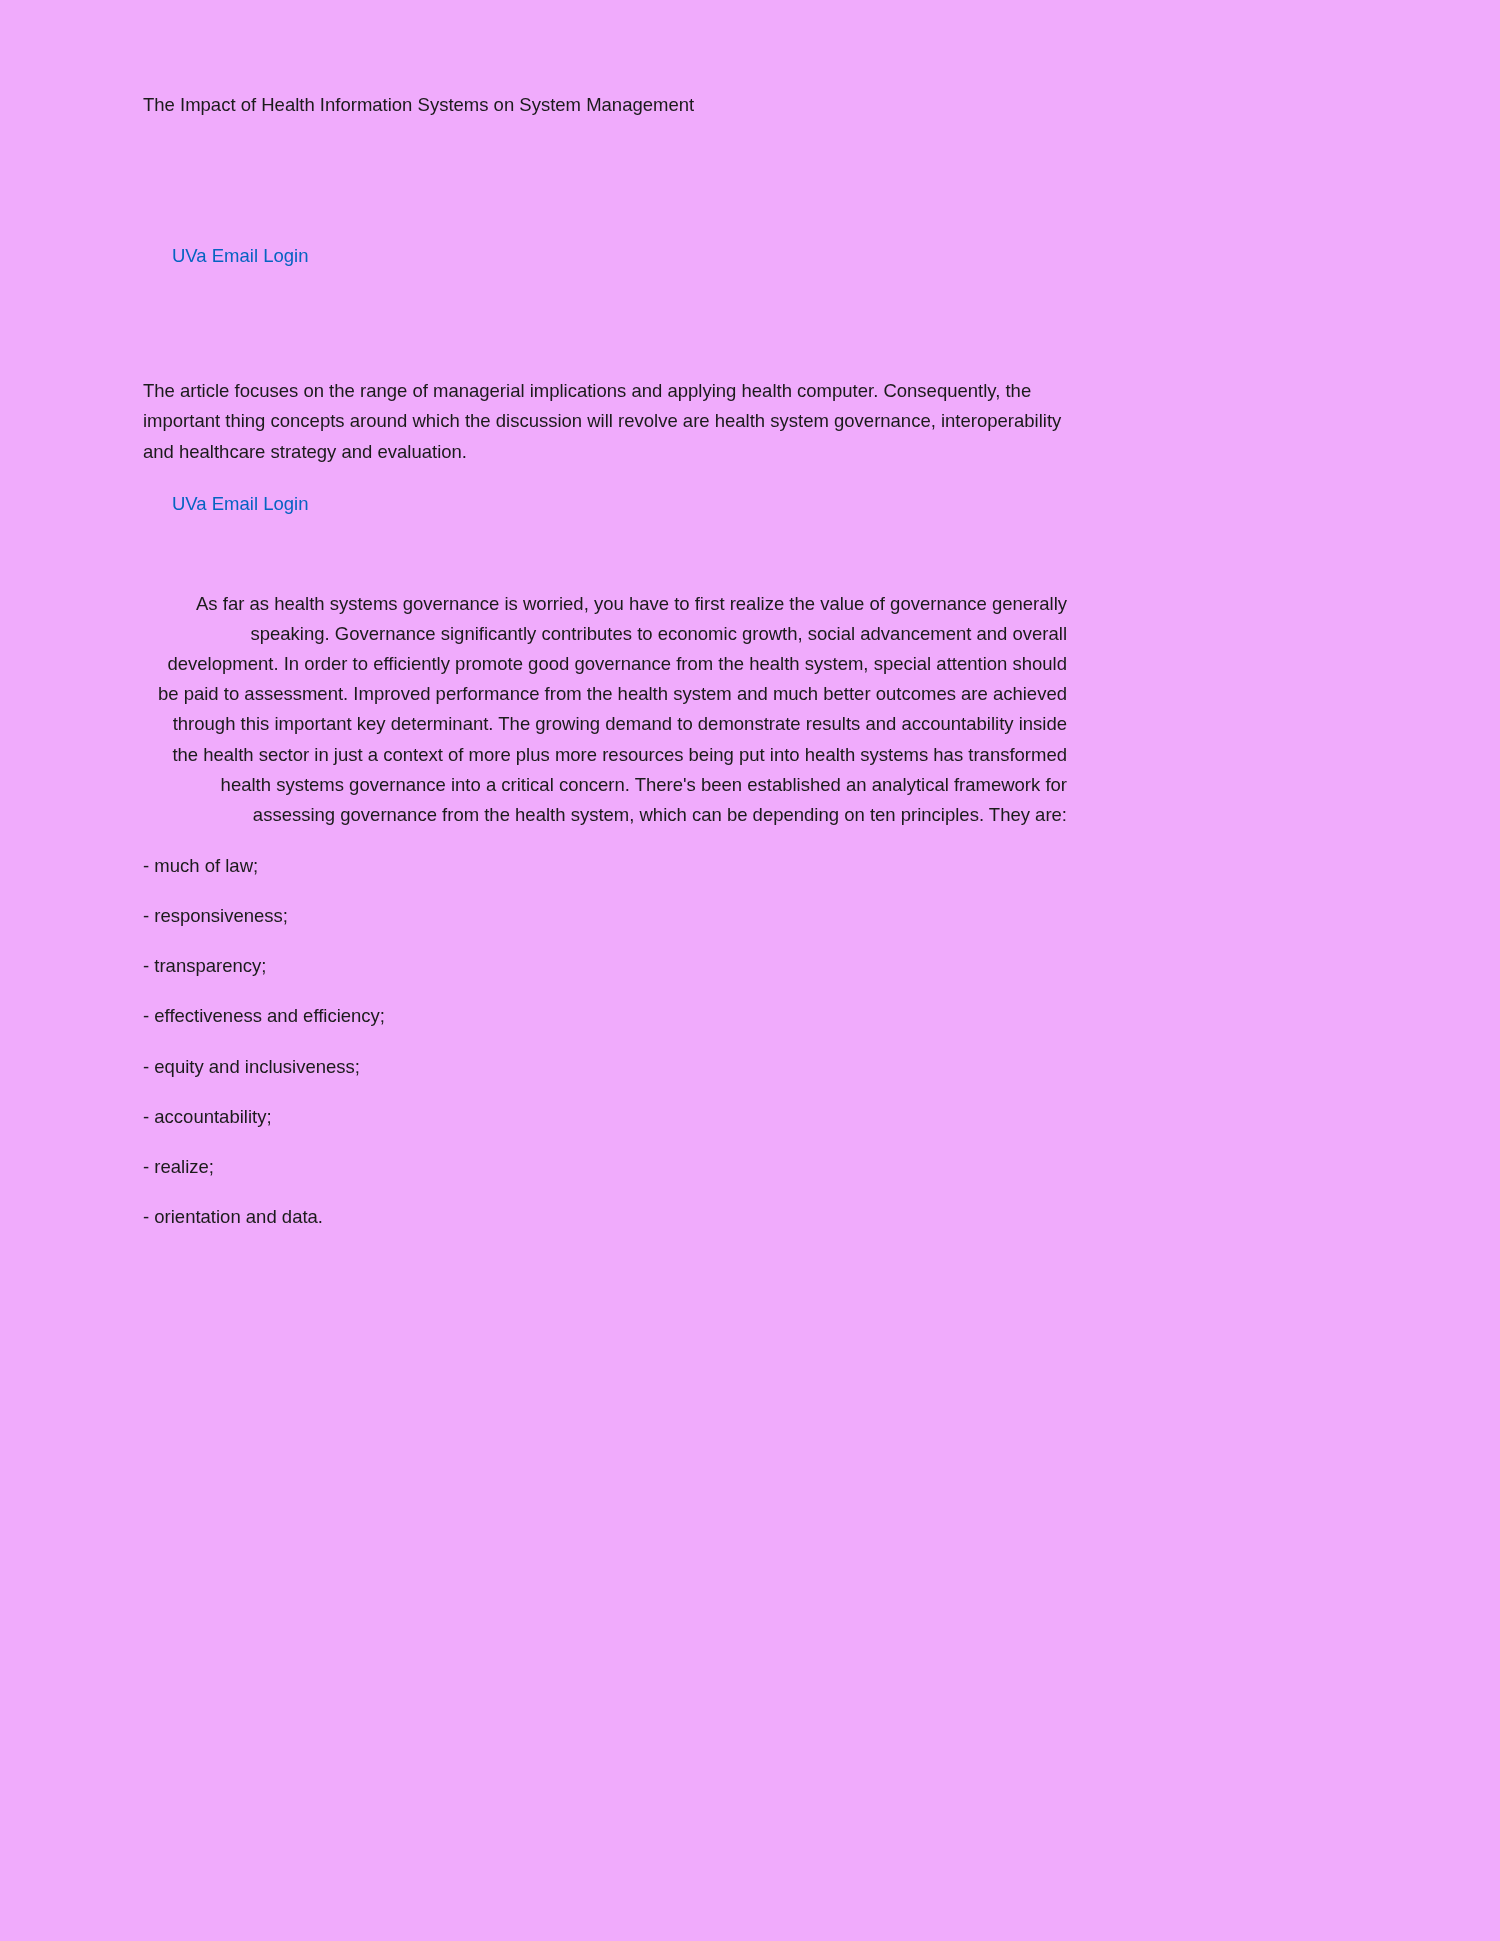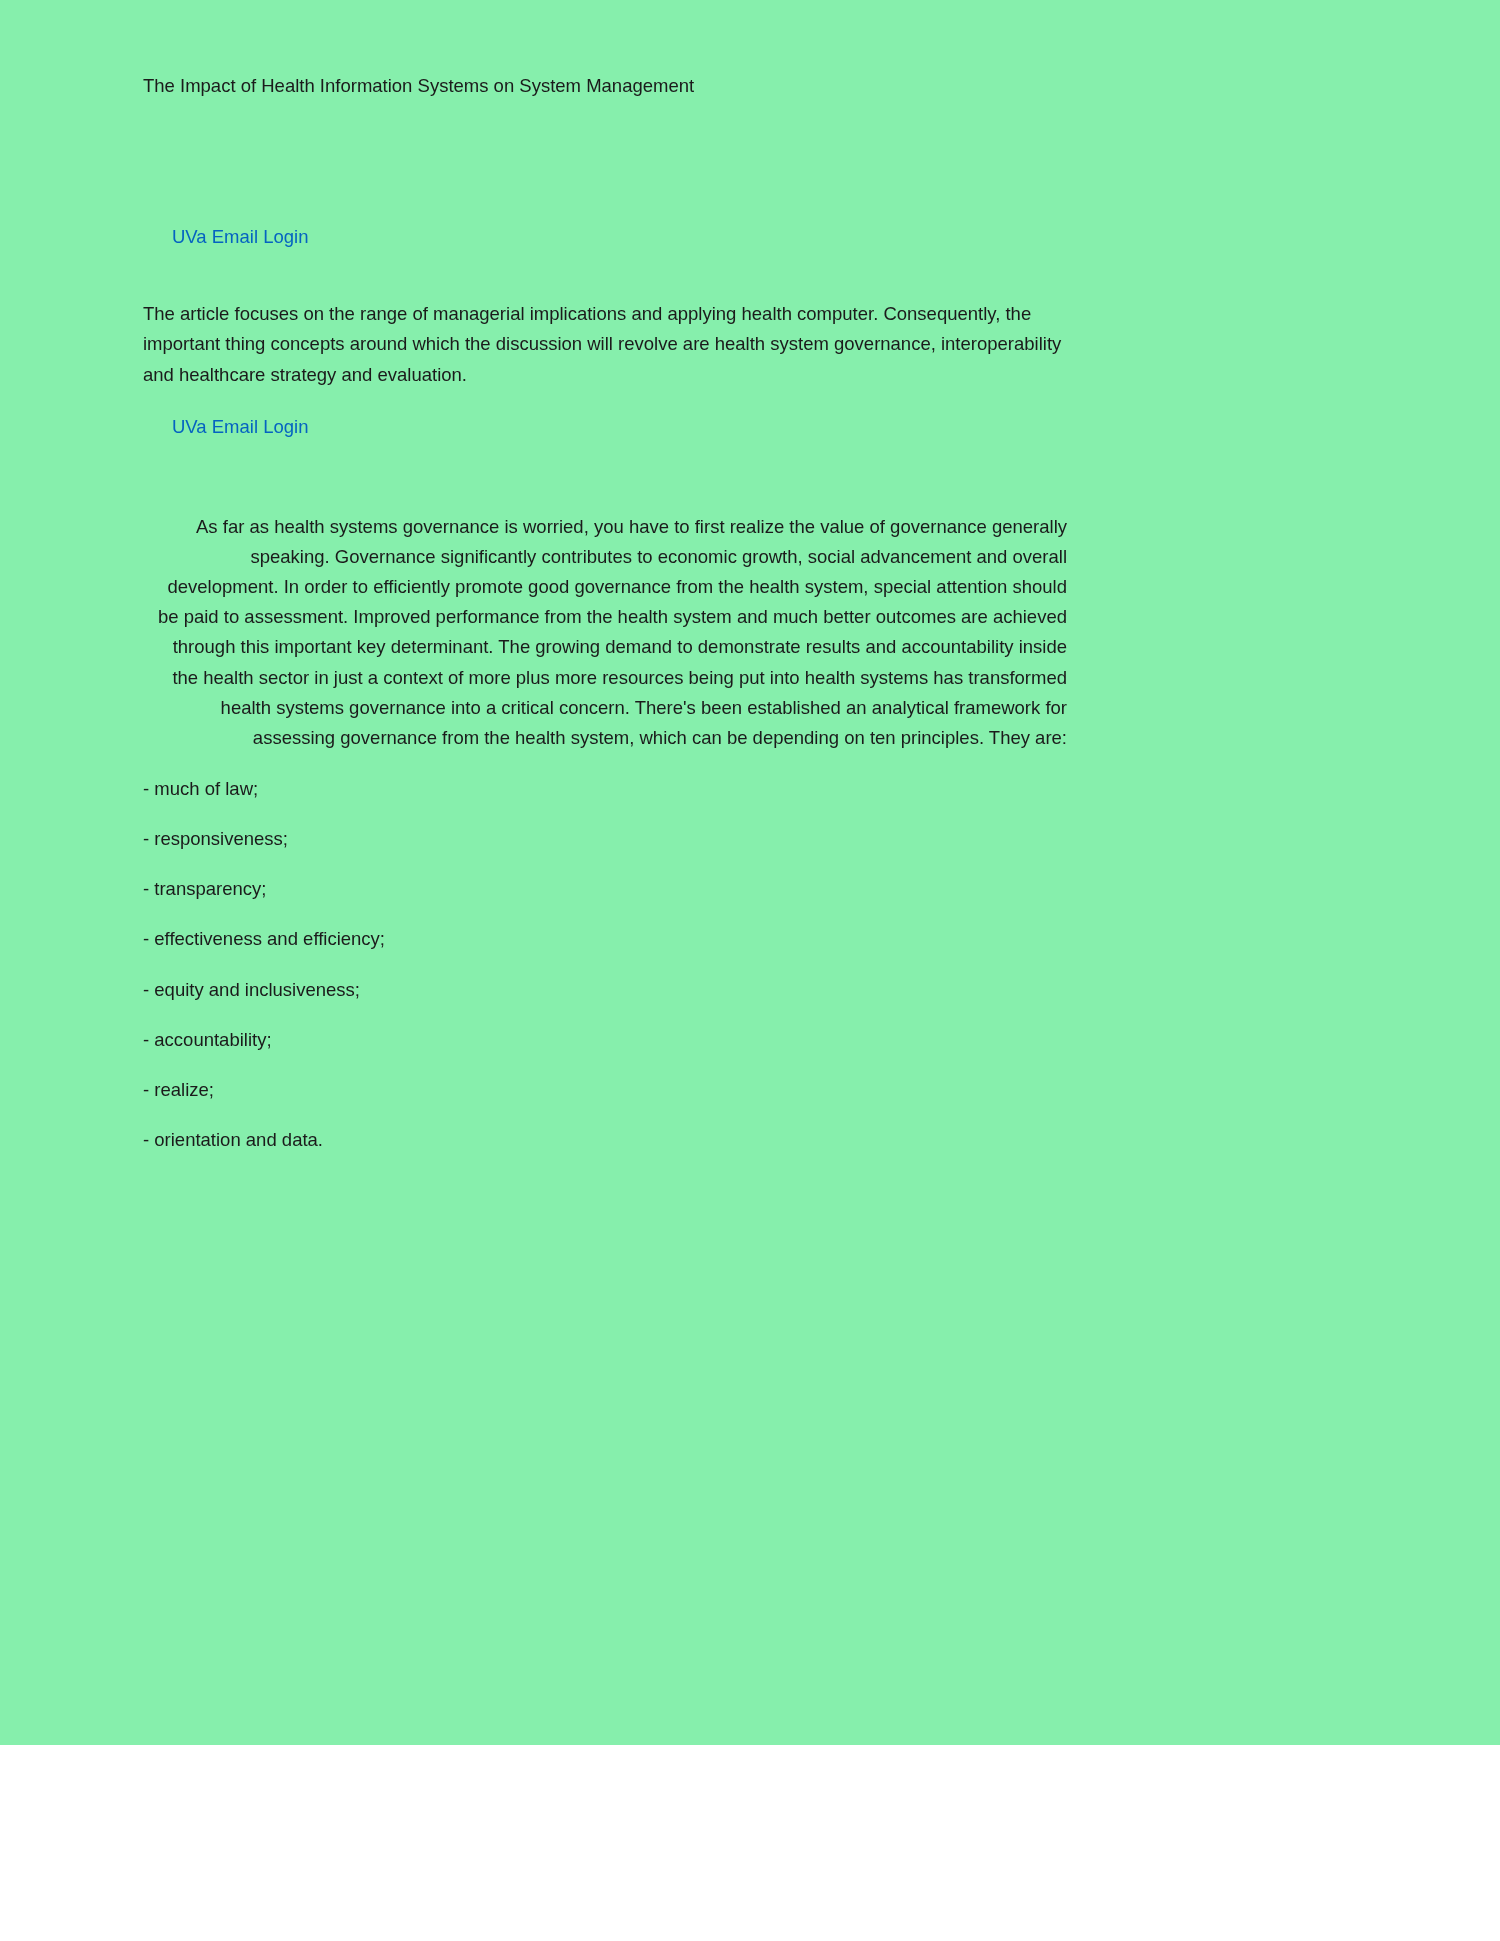--- a/index.html
+++ b/index.html
@@ -3,45 +3,45 @@
 <meta charset="utf-8">
 <style>
   html, body {
     margin: 0;
     padding: 0;
     background: #ffffff;
   }
   .page {
     position: relative;
     width: 1500px;
-    height: 1745px;
+    height: 1941px;
     box-sizing: border-box;
-    background: #86efac;
-    padding: 71px 430px 0 143px;
+    background: #f0abfc;
+    padding: 90px 430px 0 143px;
     font-family: "Liberation Sans", sans-serif;
     font-size: 18.5px;
     line-height: 1.63;
     color: #1b1b1b;
     overflow: hidden;
   }
   .doc-title {
     margin: 0;
     font-size: 18.5px;
     font-weight: 400;
     line-height: 1.63;
     color: #1b1b1b;
   }
   .link-block-1 { margin: 121px 0 0 0; }
   .link-block-2 { margin: 22px 0 0 0; }
   .doc-link {
     color: #0563c1;
     cursor: pointer;
     margin-left: 29px;
   }
-  .para-1 { margin: 47px 0 0 0; }
+  .para-1 { margin: 105px 0 0 0; }
   .para-2 { margin: 70px 3px 0 0; text-align: right; }
   p { margin: 0; }
   .principles-list { margin: 21px 0 0 0; }
   .list-item { margin: 0 0 20px 0; }
 </style>
 </head>
 <body>
 
 <div class="page">
 

